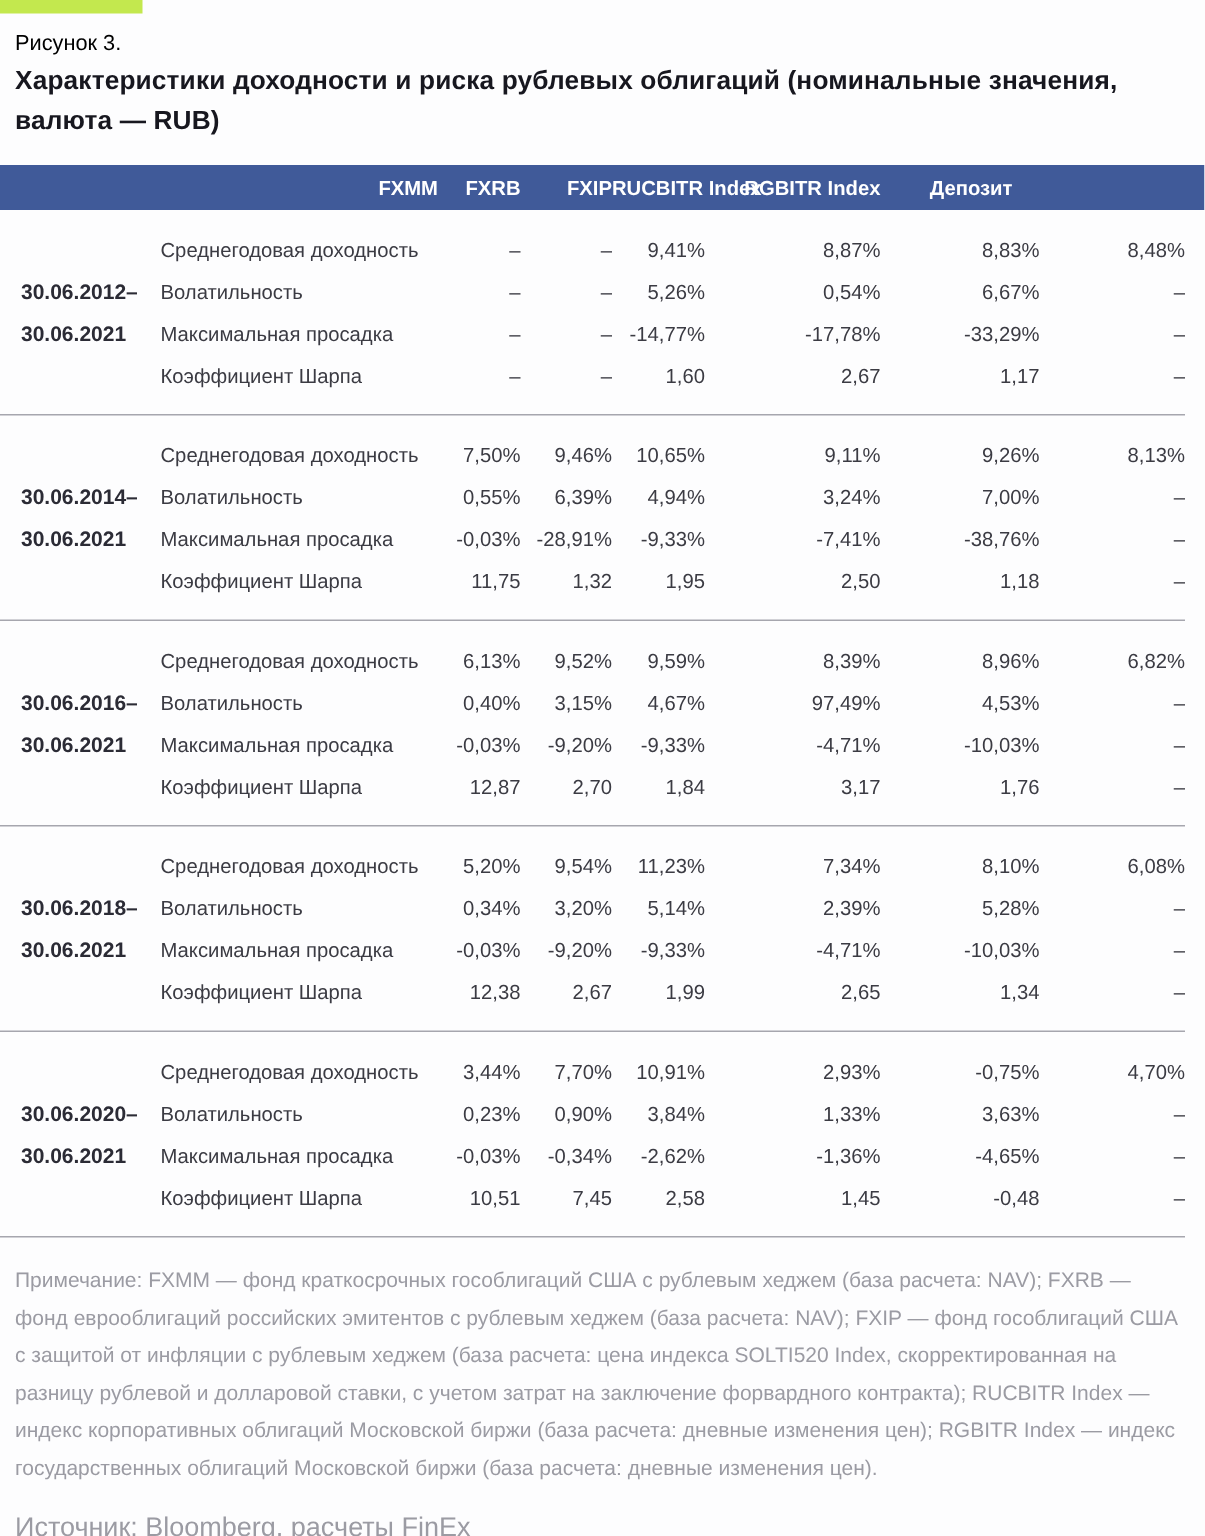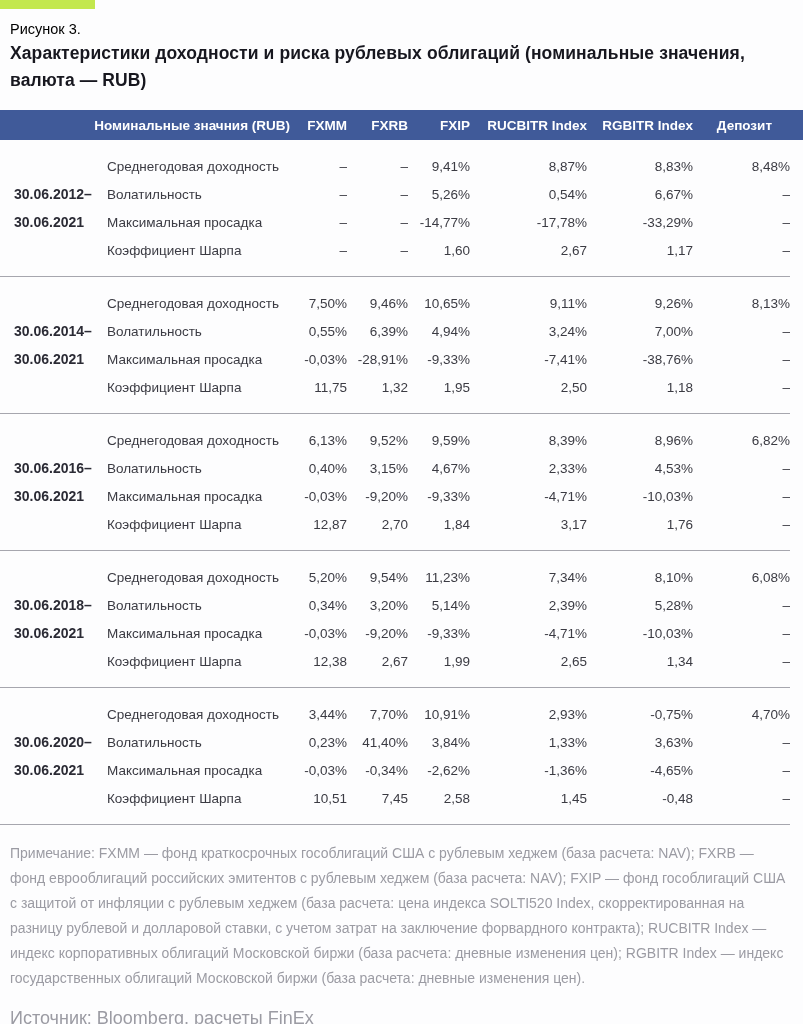--- a/index.html
+++ b/index.html
@@ -66,21 +66,20 @@
 
 <div class="accent-bar"></div>
 
 <div class="figure-label">Рисунок 3.</div>
 
 <h1 class="page-title">Характеристики доходности и риска рублевых облигаций (номинальные значения, валюта — RUB)</h1>
 
 <div class="table-wrap">
 
   <div class="thead">
-    <div class="hc first">Номинальные значния (RUB)</div>
     <div class="hc">FXMM</div>
     <div class="hc">FXRB</div>
     <div class="hc">FXIP</div>
     <div class="hc">RUCBITR Index</div>
     <div class="hc">RGBITR Index</div>
     <div class="hc last">Депозит</div>
   </div>
 
   <div id="table-body">
       <div class="tgroup">
@@ -184,21 +183,21 @@
             <div class="val">9,59%</div>
             <div class="val">8,39%</div>
             <div class="val">8,96%</div>
             <div class="val">6,82%</div>
           </div>
           <div class="trow">
             <div class="label">Волатильность</div>
             <div class="val">0,40%</div>
             <div class="val">3,15%</div>
             <div class="val">4,67%</div>
-            <div class="val">2,33%</div>
+            <div class="val">97,49%</div>
             <div class="val">4,53%</div>
             <div class="val">–</div>
           </div>
           <div class="trow">
             <div class="label">Максимальная просадка</div>
             <div class="val">-0,03%</div>
             <div class="val">-9,20%</div>
             <div class="val">-9,33%</div>
             <div class="val">-4,71%</div>
             <div class="val">-10,03%</div>
@@ -270,21 +269,21 @@
             <div class="val">3,44%</div>
             <div class="val">7,70%</div>
             <div class="val">10,91%</div>
             <div class="val">2,93%</div>
             <div class="val">-0,75%</div>
             <div class="val">4,70%</div>
           </div>
           <div class="trow">
             <div class="label">Волатильность</div>
             <div class="val">0,23%</div>
-            <div class="val">41,40%</div>
+            <div class="val">0,90%</div>
             <div class="val">3,84%</div>
             <div class="val">1,33%</div>
             <div class="val">3,63%</div>
             <div class="val">–</div>
           </div>
           <div class="trow">
             <div class="label">Максимальная просадка</div>
             <div class="val">-0,03%</div>
             <div class="val">-0,34%</div>
             <div class="val">-2,62%</div>

